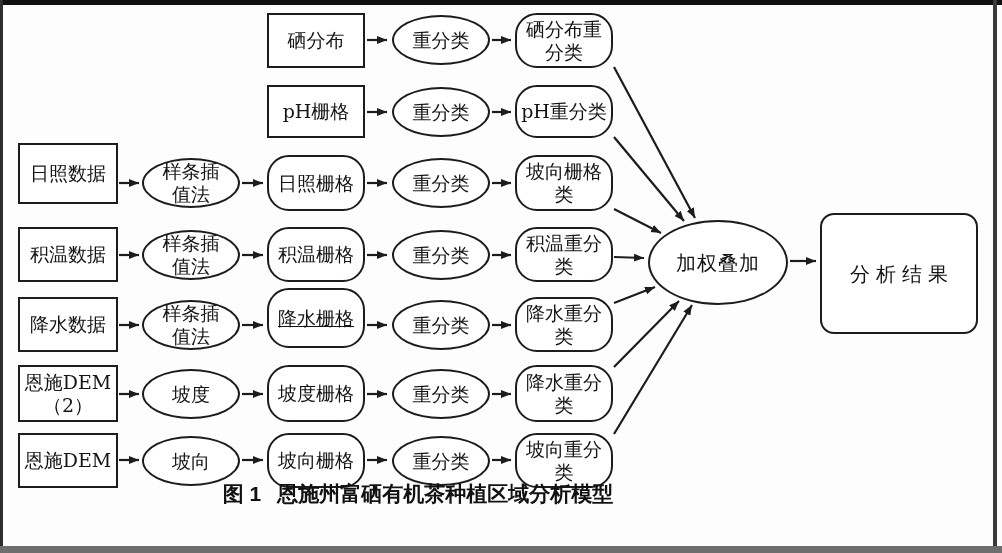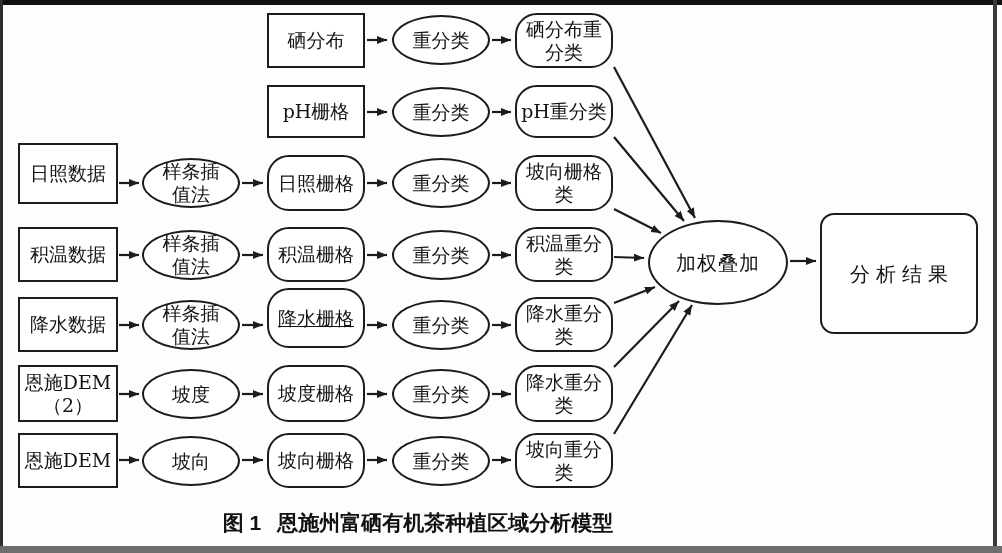--- a/index.html
+++ b/index.html
@@ -15,21 +15,21 @@
         text-align:center;white-space:pre-line;box-sizing:border-box;background:#fff;
         font-size:19px;line-height:1.2;color:#141414;}
   .rect{border:2px solid #1c1c1c;}
   .round{border:2px solid #1c1c1c;border-radius:22px;}
   .ellipse{border:2px solid #1c1c1c;border-radius:50%;}
   .overlay{font-size:20px;letter-spacing:1px;}
   .result{border:2px solid #1c1c1c;border-radius:14px;font-size:20px;
           letter-spacing:6px;padding-left:6px;}
   svg.arrows{position:absolute;left:0;top:0;}
   
-  .caption{position:absolute;left:0;top:509px;width:836px;display:flex;
+  .caption{position:absolute;left:0;top:480px;width:836px;display:flex;
            justify-content:center;align-items:baseline;gap:16px;
            font-family:"Liberation Sans","DejaVu Sans",sans-serif;
            font-weight:bold;font-size:21px;color:#111;}
 </style>
 </head>
 <body>
 
 <div id="figure">
 
   <svg class="arrows" width="1002" height="553" viewBox="0 0 1002 553">

